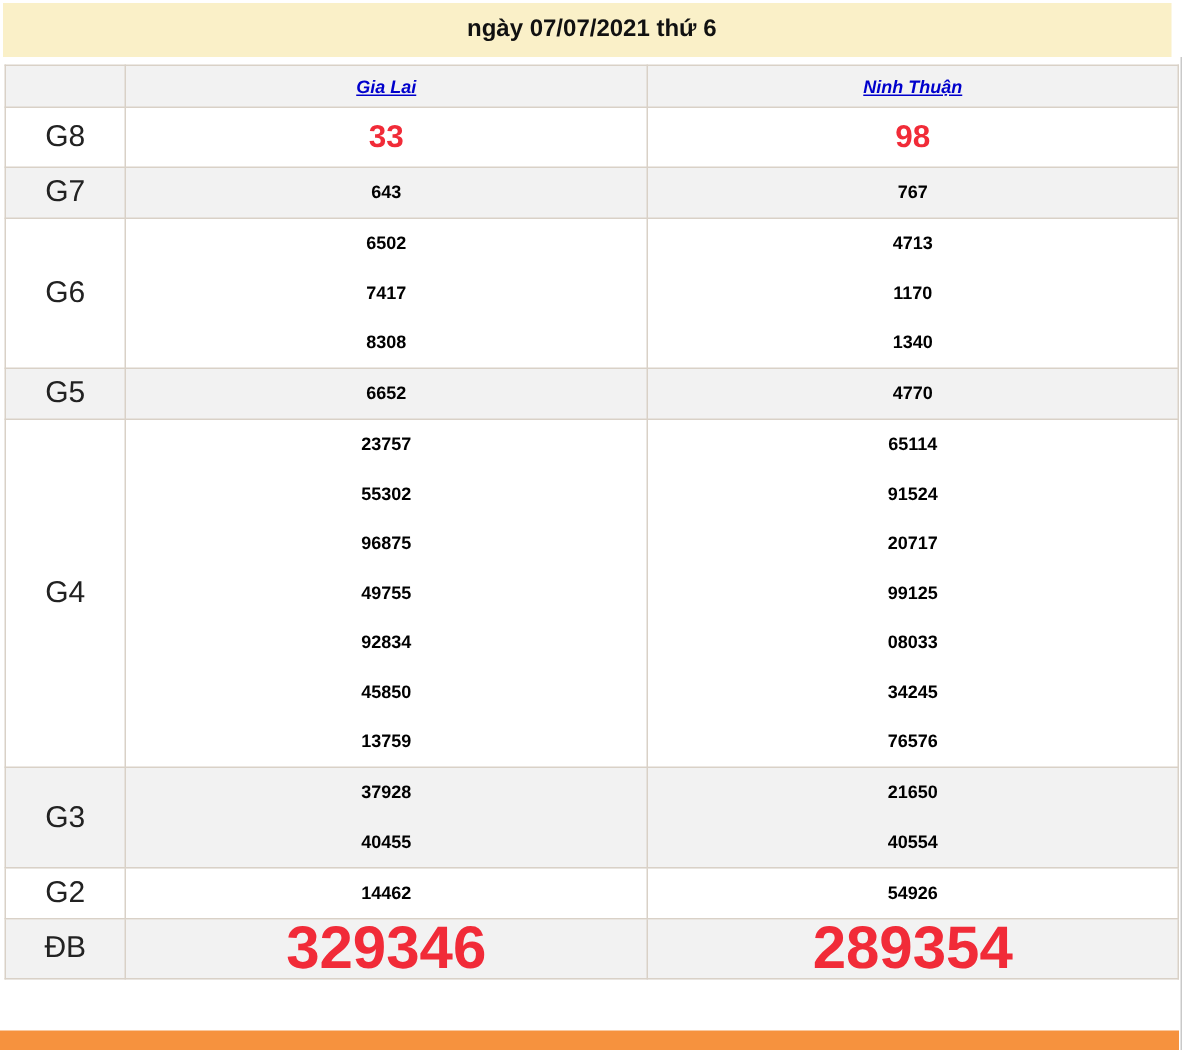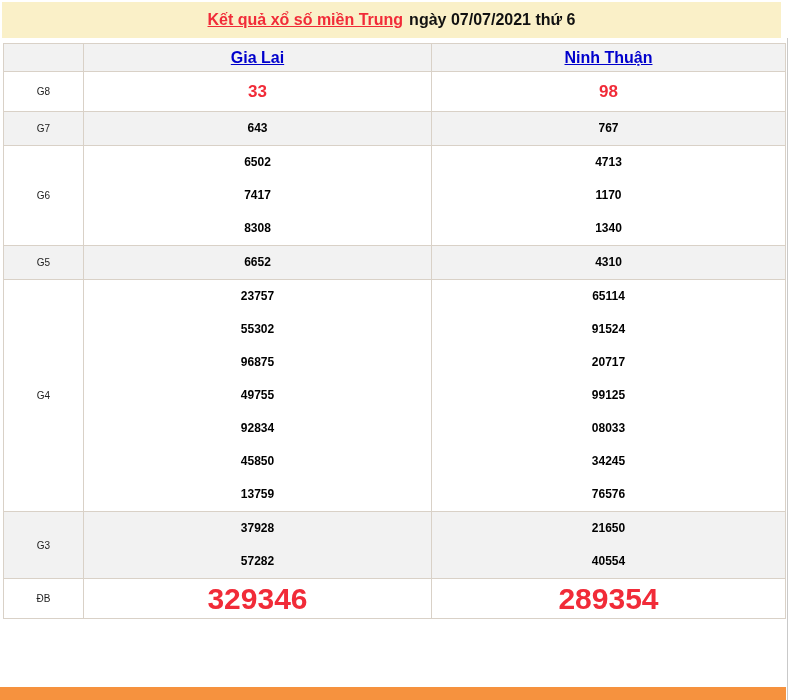--- a/index.html
+++ b/index.html
@@ -23,48 +23,47 @@
     margin:5px 0 0 3px;width:783px;
   }
   table.results th,table.results td{
     border:1px solid var(--border,#D9D1C7);
     text-align:center;vertical-align:middle;padding:0;
   }
   col.c-label{width:80px;}
   col.c-gialai{width:348px;}
   thead th{
     background:var(--stripe-gray,#F2F2F2);height:27px;
-    font-size:16px;font-weight:700;
+    font-size:12px;font-weight:700;font-style:italic;
   }
   thead a{
     color:var(--link-blue,#0000CC);text-decoration:underline;cursor:pointer;font-weight:700;
   }
   tbody tr:nth-child(even){background:var(--stripe-gray,#F2F2F2);}
-  td.label-col{font-size:10px;font-weight:400;color:#222;}
+  td.label-col{font-size:20px;font-weight:400;color:#222;}
   .num{font-size:12px;line-height:33px;font-weight:700;color:#000000;}
   tr.red-large .num{
-    color:var(--accent-red,#F12B38);font-size:17px;line-height:39px;
+    color:var(--accent-red,#F12B38);font-size:21px;line-height:39px;
   }
   tr.red-xlarge .num{
-    color:var(--accent-red,#F12B38);font-size:30px;line-height:39px;
+    color:var(--accent-red,#F12B38);font-size:40px;line-height:39px;
   }
   .orange-bar{
     position:absolute;left:0;bottom:0;width:786px;height:13px;
     background:var(--orange-bar,#F6923E);
   }
   .right-line{
     position:absolute;left:787px;top:38px;width:1px;height:662px;
     background:#C9C9C9;
   }
 </style>
 </head>
 <body>
 
 <div class="banner">
-  <a class="title-link">Kết quả xổ số miền Trung</a>
   <span class="title-suffix">ngày 07/07/2021 thứ 6</span>
 </div>
 
 <table class="results">
   <colgroup>
     <col class="c-label">
       <col class="c-gialai">
       <col class="c-ninhthuan">
   </colgroup>
   <thead>
@@ -109,21 +108,21 @@
           <div class="num">1170</div>
           <div class="num">1340</div>
         </td>
       </tr>
       <tr>
         <td class="label-col">G5</td>
         <td class="num-cell">
           <div class="num">6652</div>
         </td>
         <td class="num-cell">
-          <div class="num">4310</div>
+          <div class="num">4770</div>
         </td>
       </tr>
       <tr>
         <td class="label-col">G4</td>
         <td class="num-cell">
           <div class="num">23757</div>
           <div class="num">55302</div>
           <div class="num">96875</div>
           <div class="num">49755</div>
           <div class="num">92834</div>
@@ -137,25 +136,34 @@
           <div class="num">99125</div>
           <div class="num">08033</div>
           <div class="num">34245</div>
           <div class="num">76576</div>
         </td>
       </tr>
       <tr>
         <td class="label-col">G3</td>
         <td class="num-cell">
           <div class="num">37928</div>
-          <div class="num">57282</div>
+          <div class="num">40455</div>
         </td>
         <td class="num-cell">
           <div class="num">21650</div>
           <div class="num">40554</div>
+        </td>
+      </tr>
+      <tr>
+        <td class="label-col">G2</td>
+        <td class="num-cell">
+          <div class="num">14462</div>
+        </td>
+        <td class="num-cell">
+          <div class="num">54926</div>
         </td>
       </tr>
       <tr class="red-xlarge">
         <td class="label-col">ĐB</td>
         <td class="num-cell">
           <div class="num">329346</div>
         </td>
         <td class="num-cell">
           <div class="num">289354</div>
         </td>

